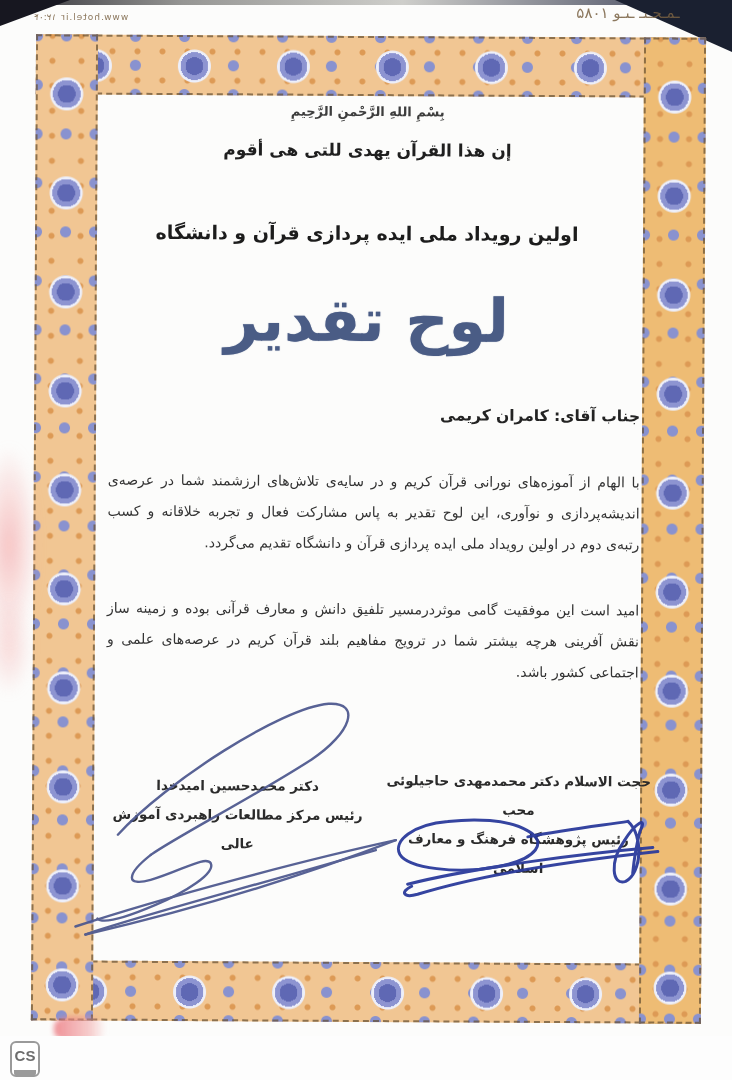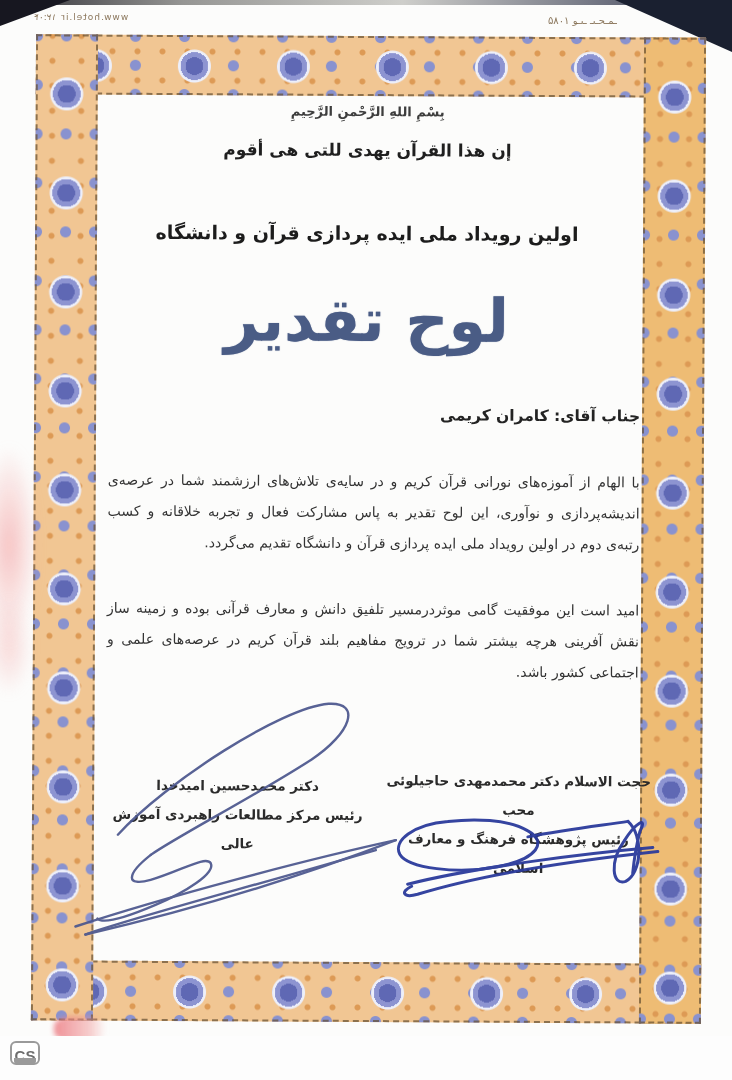--- a/index.html
+++ b/index.html
@@ -11,21 +11,21 @@
   
   .top-strip{position:absolute;left:0;top:0;width:732px;height:5px;z-index:1;
     background:linear-gradient(90deg,#15151d,#8a8a88 25%,#c9c9c5 55%,#3a3f55 92%,#141a2c);opacity:.9;}
   .wedge-tl{position:absolute;left:0;top:0;width:70px;height:26px;z-index:2;
     background:#171720;clip-path:polygon(0 0,100% 0,0 100%);}
   .wedge-tr{position:absolute;left:615px;top:0;width:117px;height:52px;z-index:2;
     background:#1a2030;clip-path:polygon(0 0,100% 0,100% 100%);}
   .artifact{position:absolute;z-index:3;font-size:9px;letter-spacing:1px;
     color:rgba(120,96,66,.85);filter:blur(.4px);white-space:nowrap;}
   .artifact.left{left:34px;top:12px;transform:scaleX(-1);}
-  .artifact.right{left:548px;top:15px;width:160px;text-align:left;font-size:10px;}
+  .artifact.right{left:548px;top:4px;width:160px;text-align:center;font-size:15px;}
   
   .smudge{position:absolute;z-index:6;pointer-events:none;}
   .smudge.s1{left:-20px;top:445px;width:58px;height:200px;filter:blur(6px);
     background:radial-gradient(closest-side,rgba(243,158,158,.62),rgba(243,158,158,0));}
   .smudge.s2{left:-14px;top:596px;width:46px;height:100px;filter:blur(6px);
     background:radial-gradient(closest-side,rgba(243,168,168,.42),rgba(243,168,168,0));}
   .smudge.s3{left:54px;top:1016px;width:52px;height:26px;filter:blur(2.5px);border-radius:40%;
     background:linear-gradient(90deg,rgba(236,125,132,.85),rgba(240,150,150,.45) 70%,rgba(240,150,150,0));}
   
   .paper{position:absolute;left:0;top:0;width:732px;height:1080px;z-index:4;
@@ -69,21 +69,21 @@
   .p2{top:594px;}
   .sigblock{position:absolute;direction:rtl;text-align:center;font-size:13.5px;
     font-weight:bold;line-height:29px;color:#2b2b2b;z-index:5;}
   .sigblock.lft{left:112px;top:772px;width:255px;}
   .sigblock.rgt{left:388px;top:766px;width:265px;}
   .sig-svg{position:absolute;z-index:7;pointer-events:none;}
   .sig-svg.lft{left:58px;top:688px;}
   .sig-svg.rgt{left:390px;top:806px;}
   
   .footer{position:absolute;left:0;top:1036px;width:732px;height:44px;background:#fdfdfd;z-index:8;}
-  .cs-logo{position:absolute;left:10px;top:5px;width:30px;height:24px;box-sizing:border-box;
+  .cs-logo{position:absolute;left:10px;top:5px;width:30px;height:36px;box-sizing:border-box;
     border:2.5px solid #9a9a9a;border-radius:6px;background:#fff;
     color:#6d6d6d;font-weight:bold;font-size:15px;line-height:26px;text-align:center;
     font-family:"Liberation Sans",sans-serif;}
   .cs-logo::after{content:"";position:absolute;left:2px;right:2px;bottom:-1px;height:6px;
     background:#9a9a9a;border-radius:0 0 3px 3px;}
   .cs-text{position:absolute;left:52px;top:8px;font-family:"Liberation Sans",sans-serif;
     font-size:23px;color:#bcbcbc;letter-spacing:.5px;}
 </style>
 </head>
 <body>

